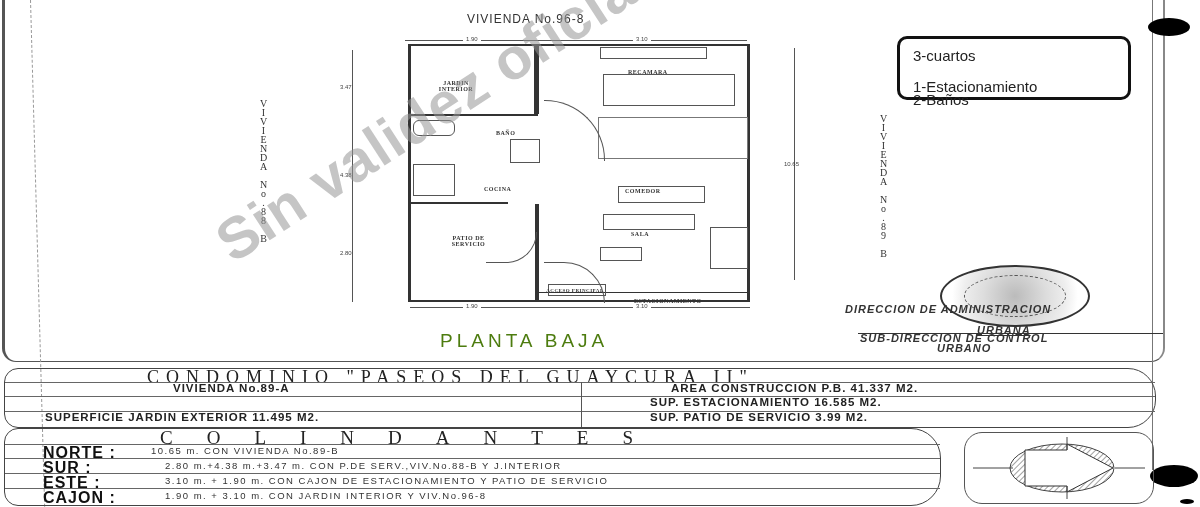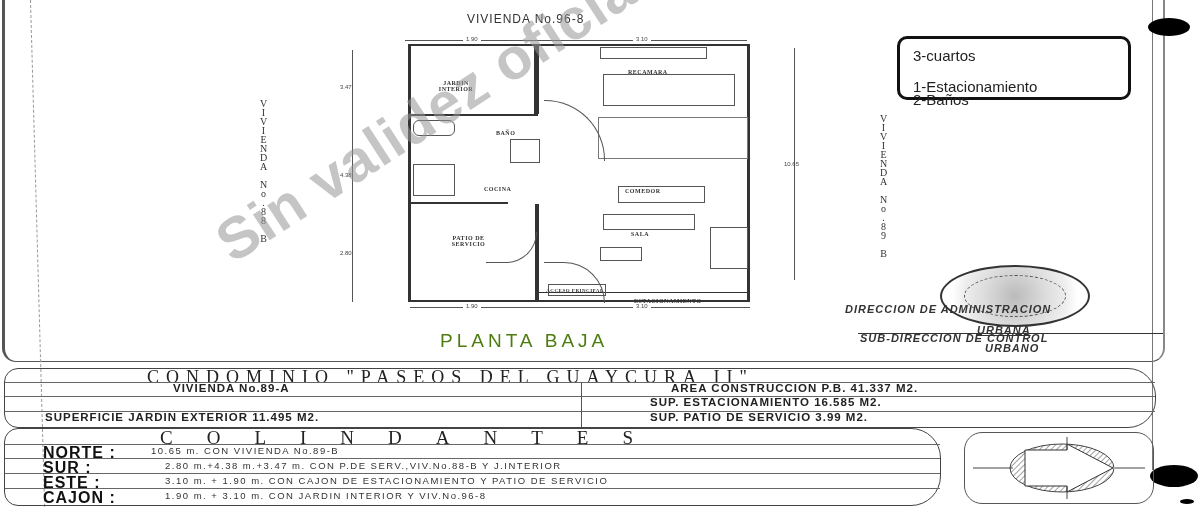--- a/index.html
+++ b/index.html
@@ -112,21 +112,21 @@
 <div class="summary-line" style="top:79px;">1-Estacionamiento</div>
 
 <div class="stamp">
     <div class="stamp-inner"></div>
   </div>
 
 <div class="dir-text" style="left:845px;top:303px;">DIRECCION DE ADMINISTRACION</div>
 <div class="dir-text" style="left:977px;top:324px;text-decoration:underline;">URBANA</div>
 <div class="abs" style="left:858px;top:333px;width:305px;height:1px;background:#333;"></div>
 <div class="dir-text" style="left:860px;top:332px;">SUB-DIRECCION DE CONTROL</div>
-<div class="dir-text" style="left:985px;top:342px;text-align:right;">URBANO</div>
+<div class="dir-text" style="left:937px;top:342px;text-align:right;">URBANO</div>
 
 <div class="tbl" style="left:4px;top:368px;width:1150px;height:58px;border-radius:14px 28px 28px 14px;border-right-width:1.5px;">
   <div class="abs tbl-title" style="left:142px;top:-2px;">CONDOMINIO   "PASEOS DEL GUAYCURA II"</div>
   <div class="tbl-row" style="top:13px;"></div>
   <div class="tbl-row" style="top:27px;"></div>
   <div class="tbl-row" style="top:42px;"></div>
   <div class="abs" style="left:576px;top:13px;width:1px;height:45px;background:#555;"></div>
   <div class="abs tbl-cell" style="left:168px;top:13px;">VIVIENDA No.89-A</div>
   <div class="abs tbl-cell" style="left:40px;top:42px;">SUPERFICIE JARDIN EXTERIOR 11.495 M2.</div>
   <div class="abs tbl-cell" style="left:666px;top:13px;">AREA CONSTRUCCION P.B. 41.337 M2.</div>

